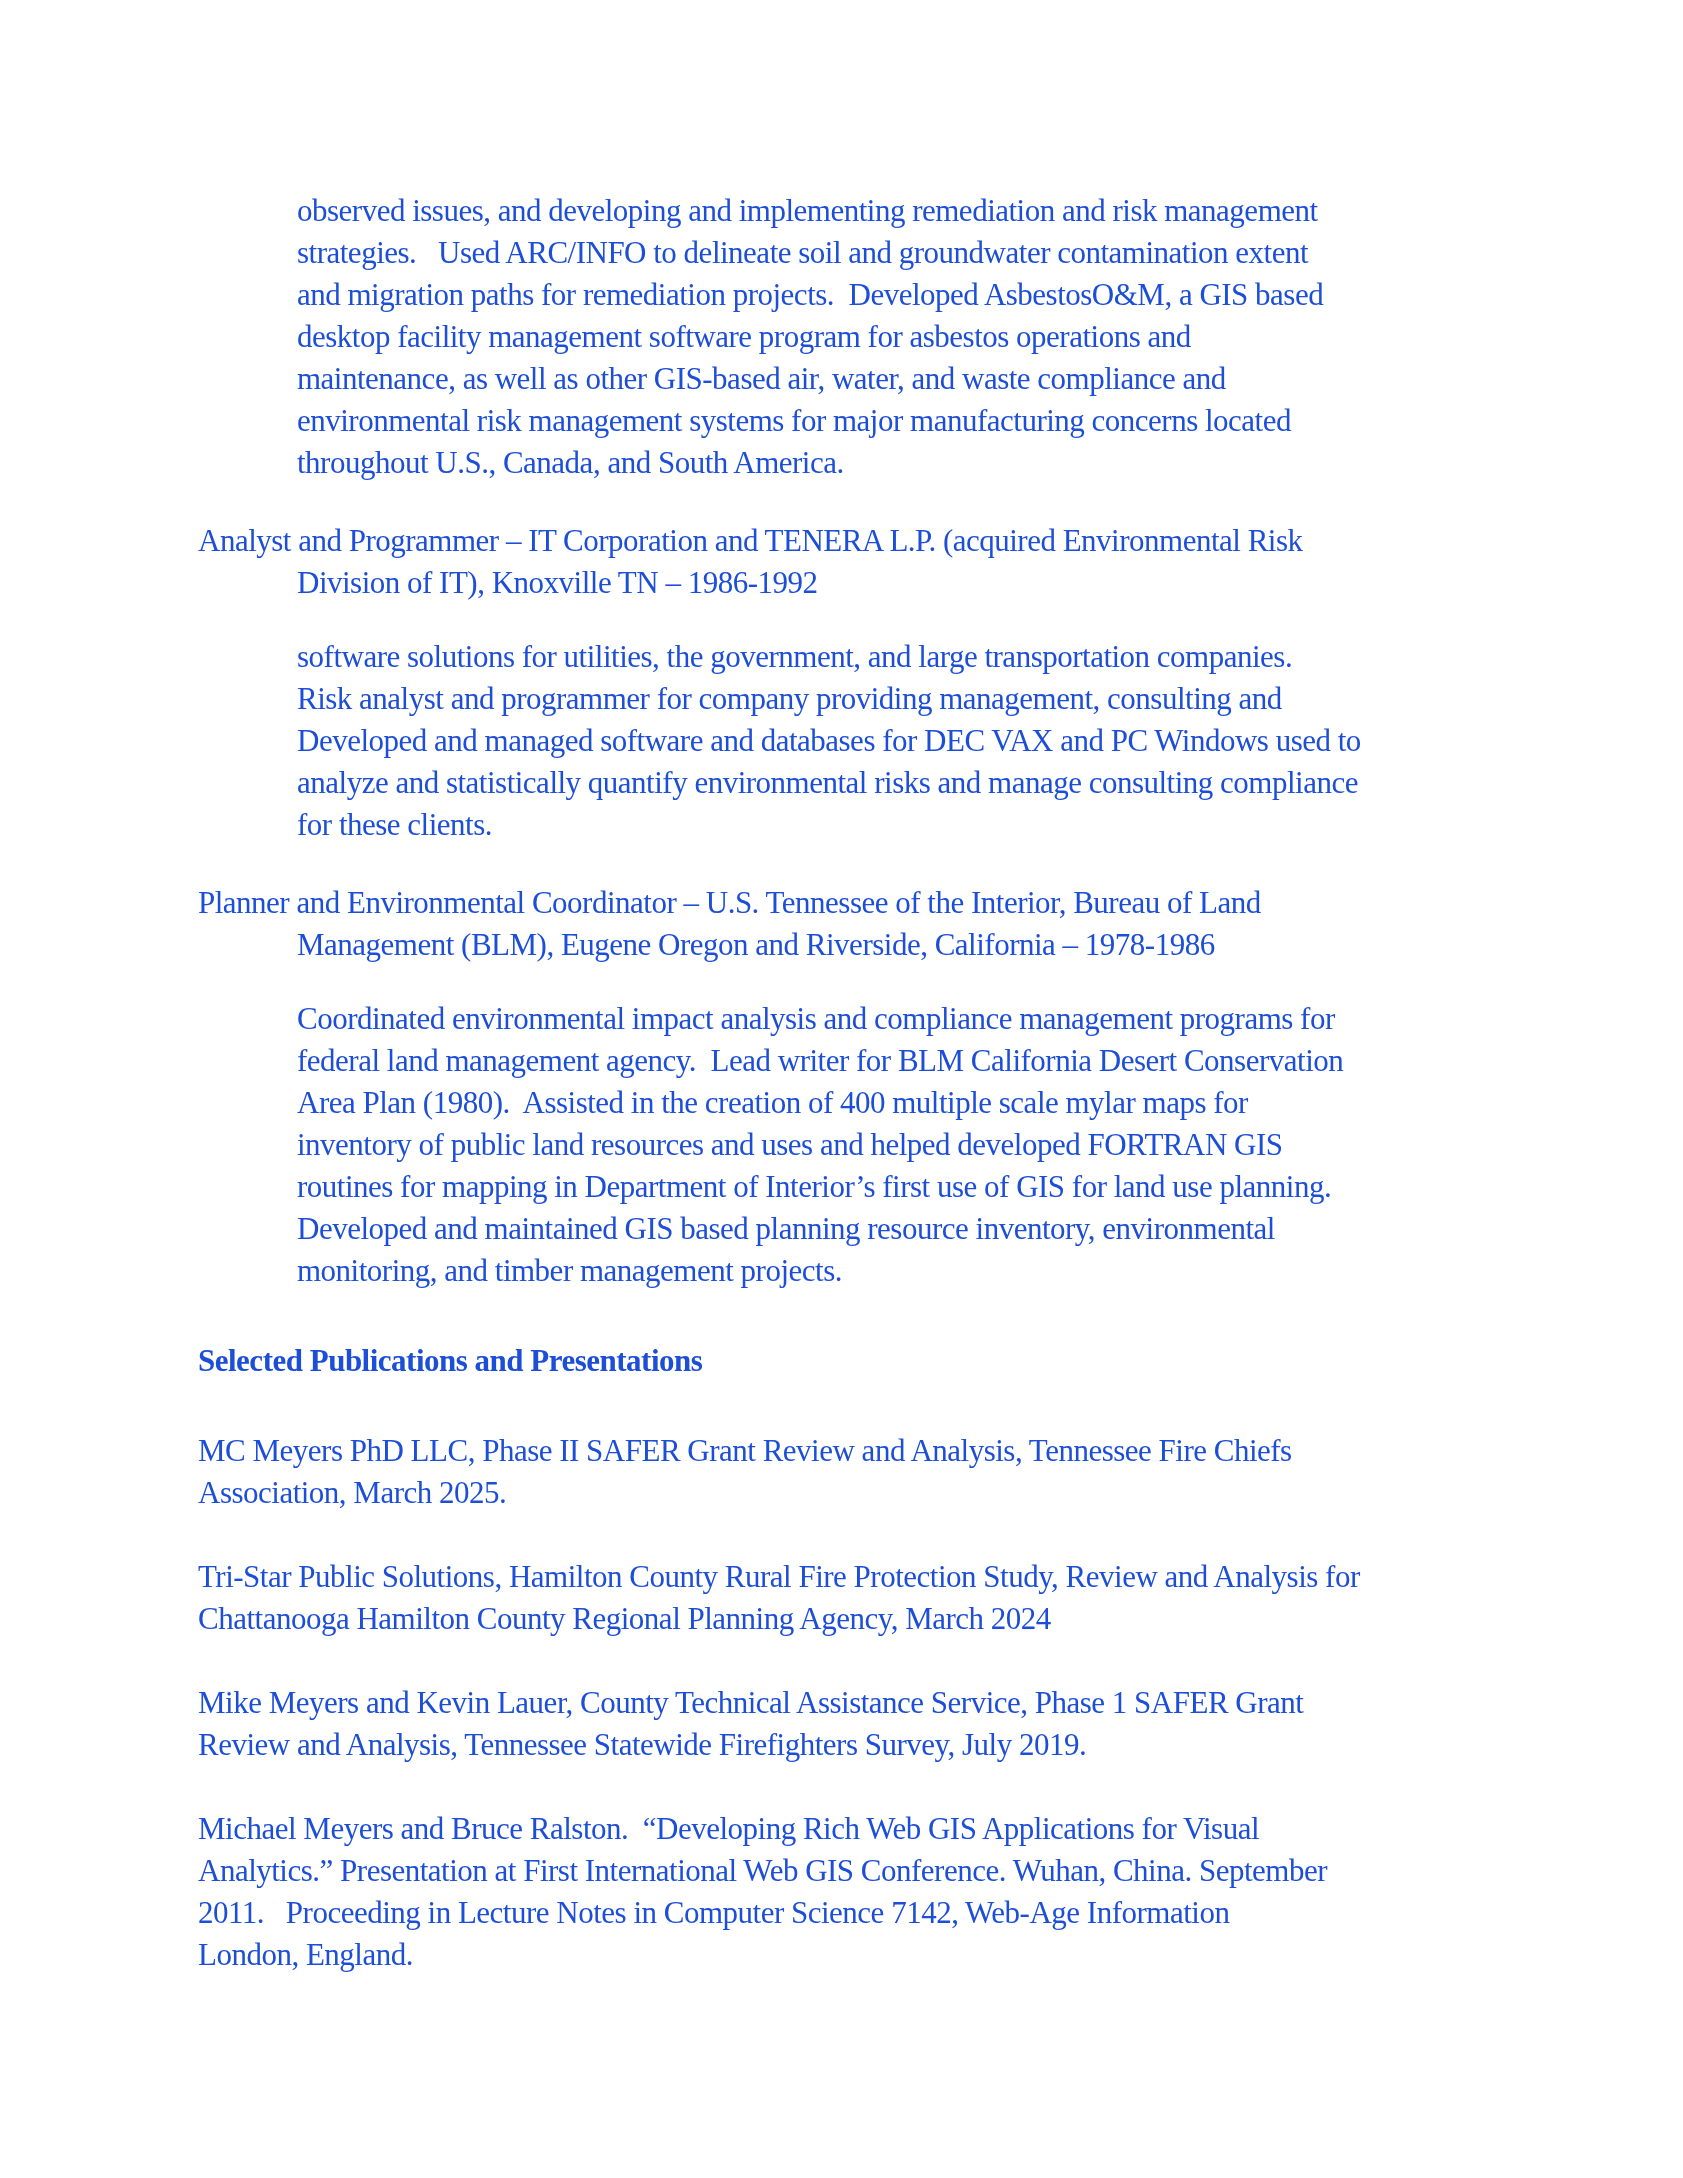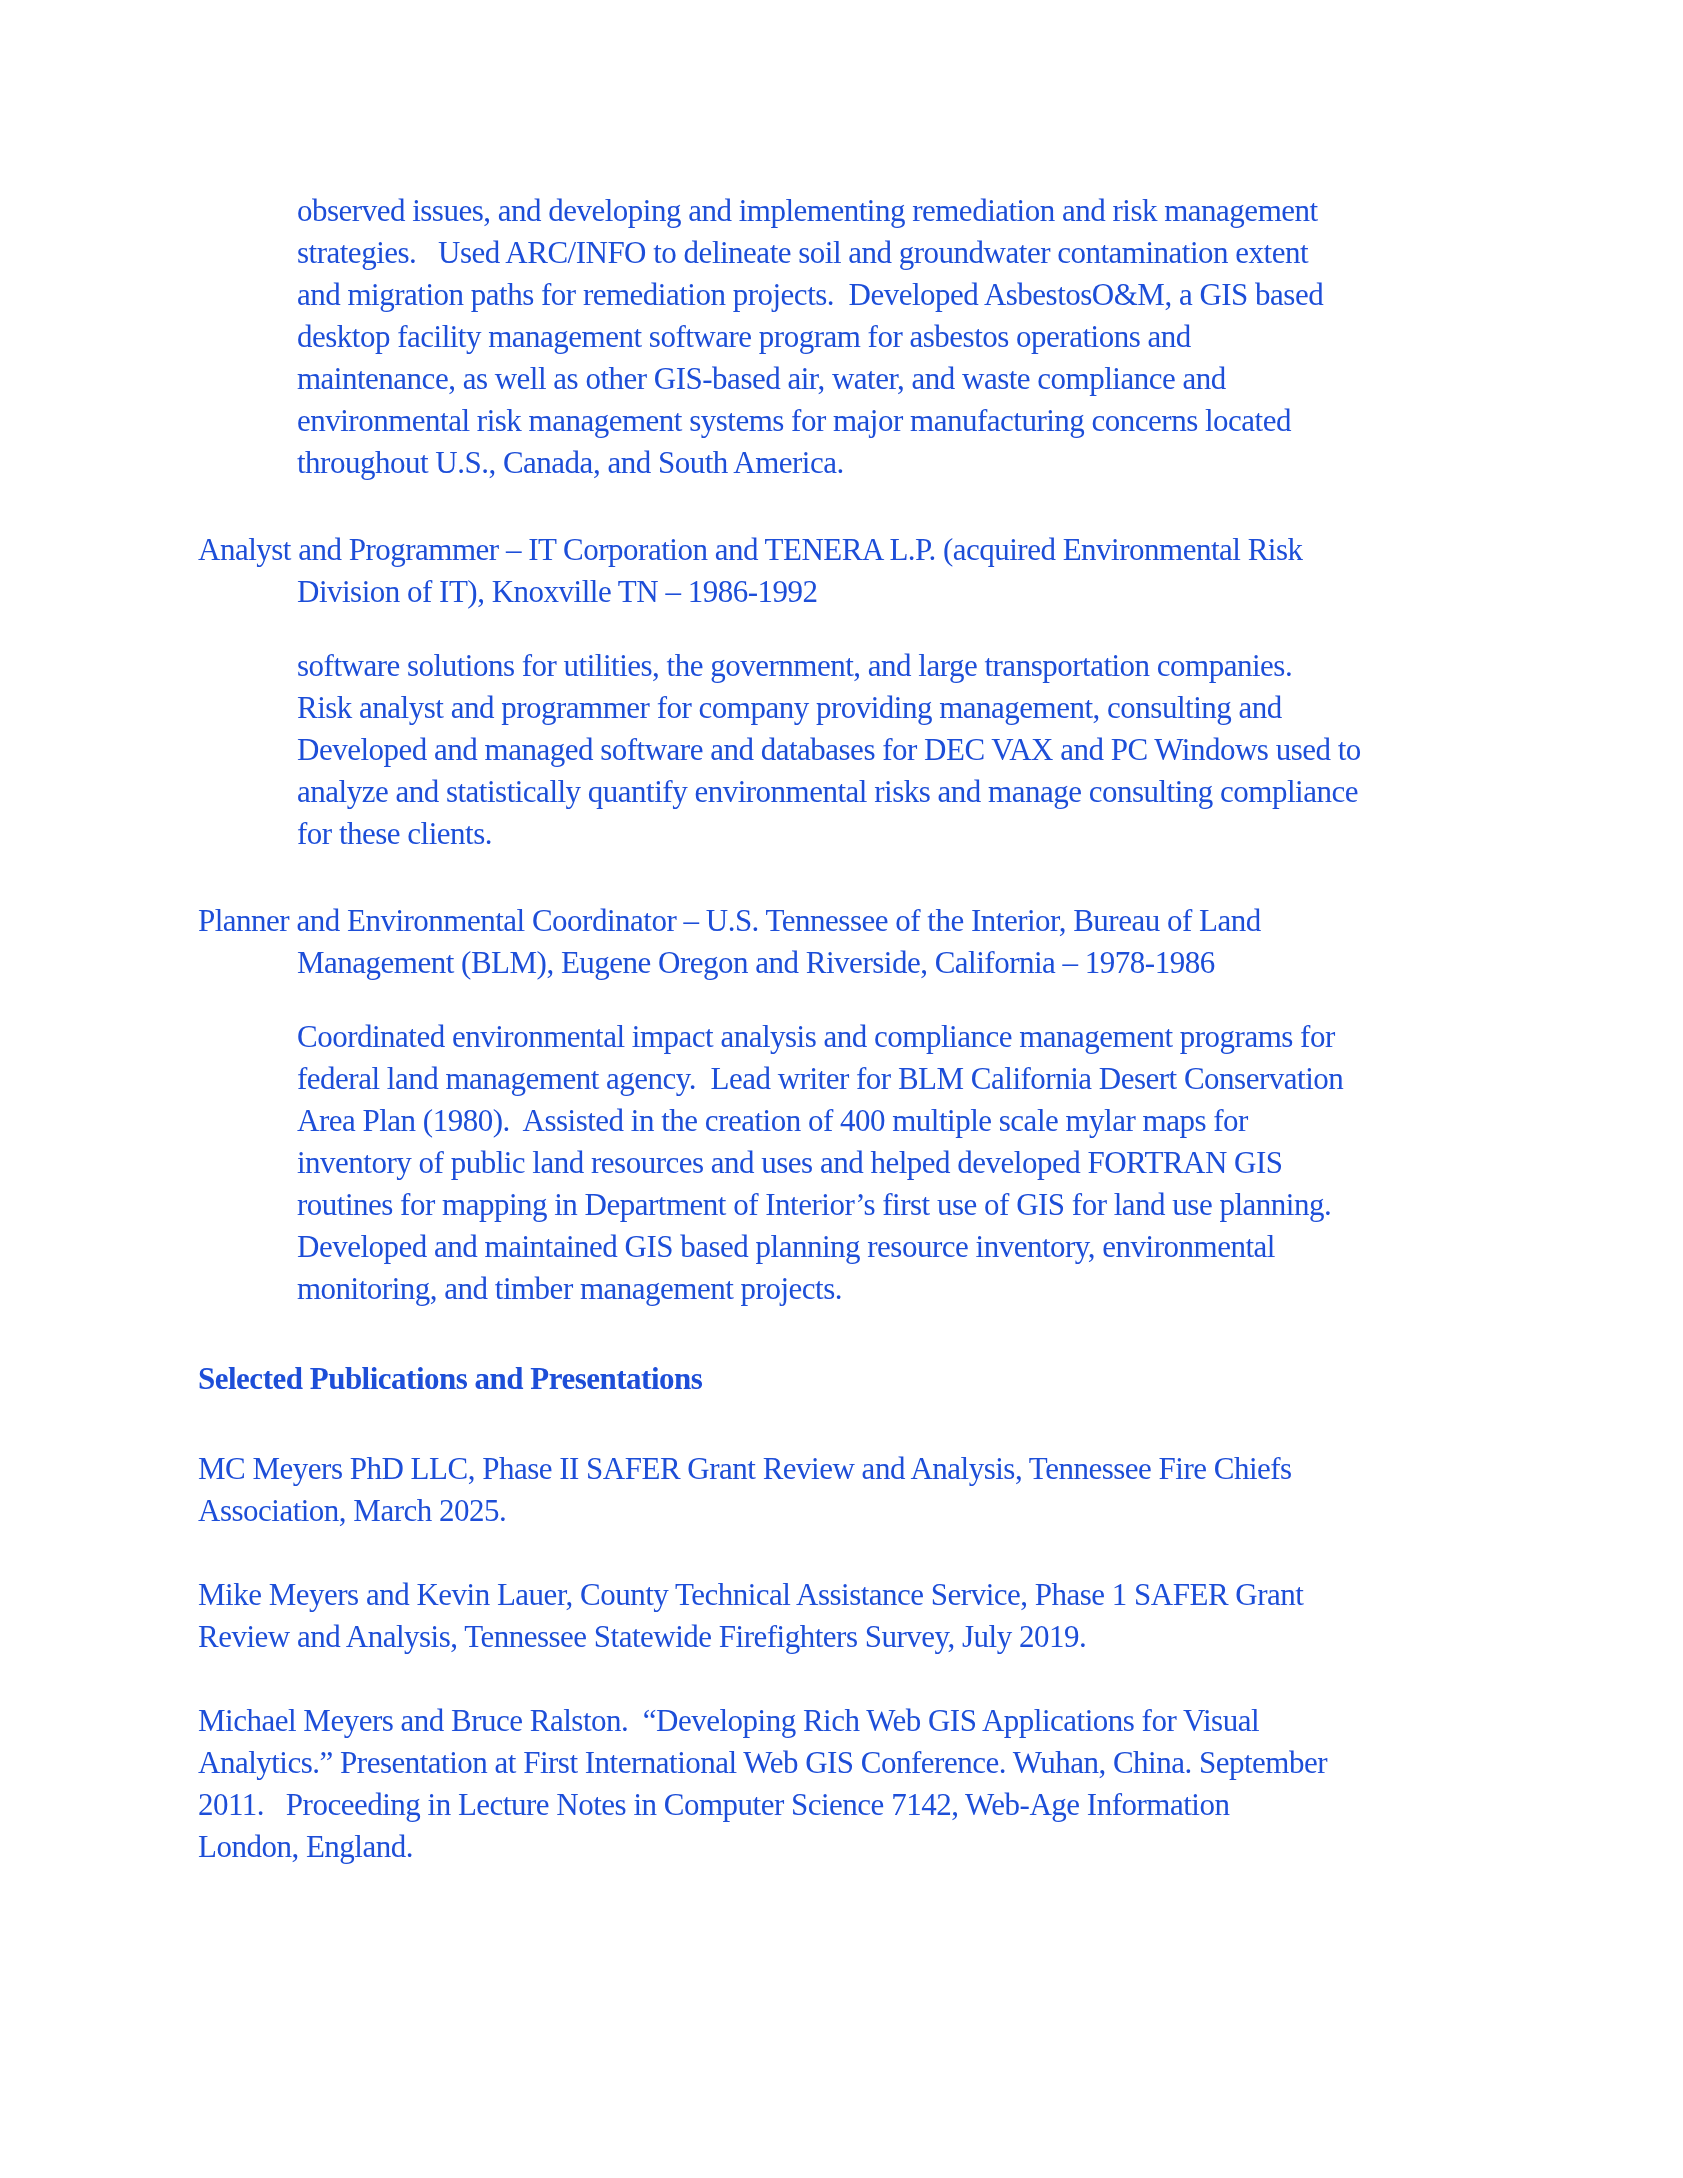--- a/index.html
+++ b/index.html
@@ -25,21 +25,21 @@
     line-height: 42px;
     height: 42px;
   }
   .line.ind {
     padding-left: 99px;
   }
   .line.bold {
     font-weight: 700;
   }
   .block { margin: 0; }
-  .gap-sm  { margin-top: 45px; }
+  .gap-sm  { margin-top: 36px; }
   .gap-md  { margin-top: 32px; }
   .gap-lg  { margin-top: 48px; }
   .gap-pub { margin-top: 42px; }
 </style>
 </head>
 <body>
 
 <main class="page">
 
   <div class="block">
@@ -82,20 +82,24 @@
 
   <div class="block gap-lg">
     <div class="line bold">Selected Publications and Presentations</div>
   </div>
 
   <div class="block gap-lg">
     <div class="line">MC Meyers PhD LLC, Phase II SAFER Grant Review and Analysis, Tennessee Fire Chiefs</div>
     <div class="line">Association, March 2025.</div>
   </div>
 
+  <div class="block gap-pub">
+    <div class="line">Tri-Star Public Solutions, Hamilton County Rural Fire Protection Study, Review and Analysis for</div>
+    <div class="line">Chattanooga Hamilton County Regional Planning Agency, March 2024</div>
+  </div>
 
   <div class="block gap-pub">
     <div class="line">Mike Meyers and Kevin Lauer, County Technical Assistance Service, Phase 1 SAFER Grant</div>
     <div class="line">Review and Analysis, Tennessee Statewide Firefighters Survey, July 2019.</div>
   </div>
 
   <div class="block gap-pub">
     <div class="line">Michael Meyers and Bruce Ralston.  “Developing Rich Web GIS Applications for Visual</div>
     <div class="line">Analytics.” Presentation at First International Web GIS Conference. Wuhan, China. September</div>
     <div class="line">2011.   Proceeding in Lecture Notes in Computer Science 7142, Web-Age Information</div>

